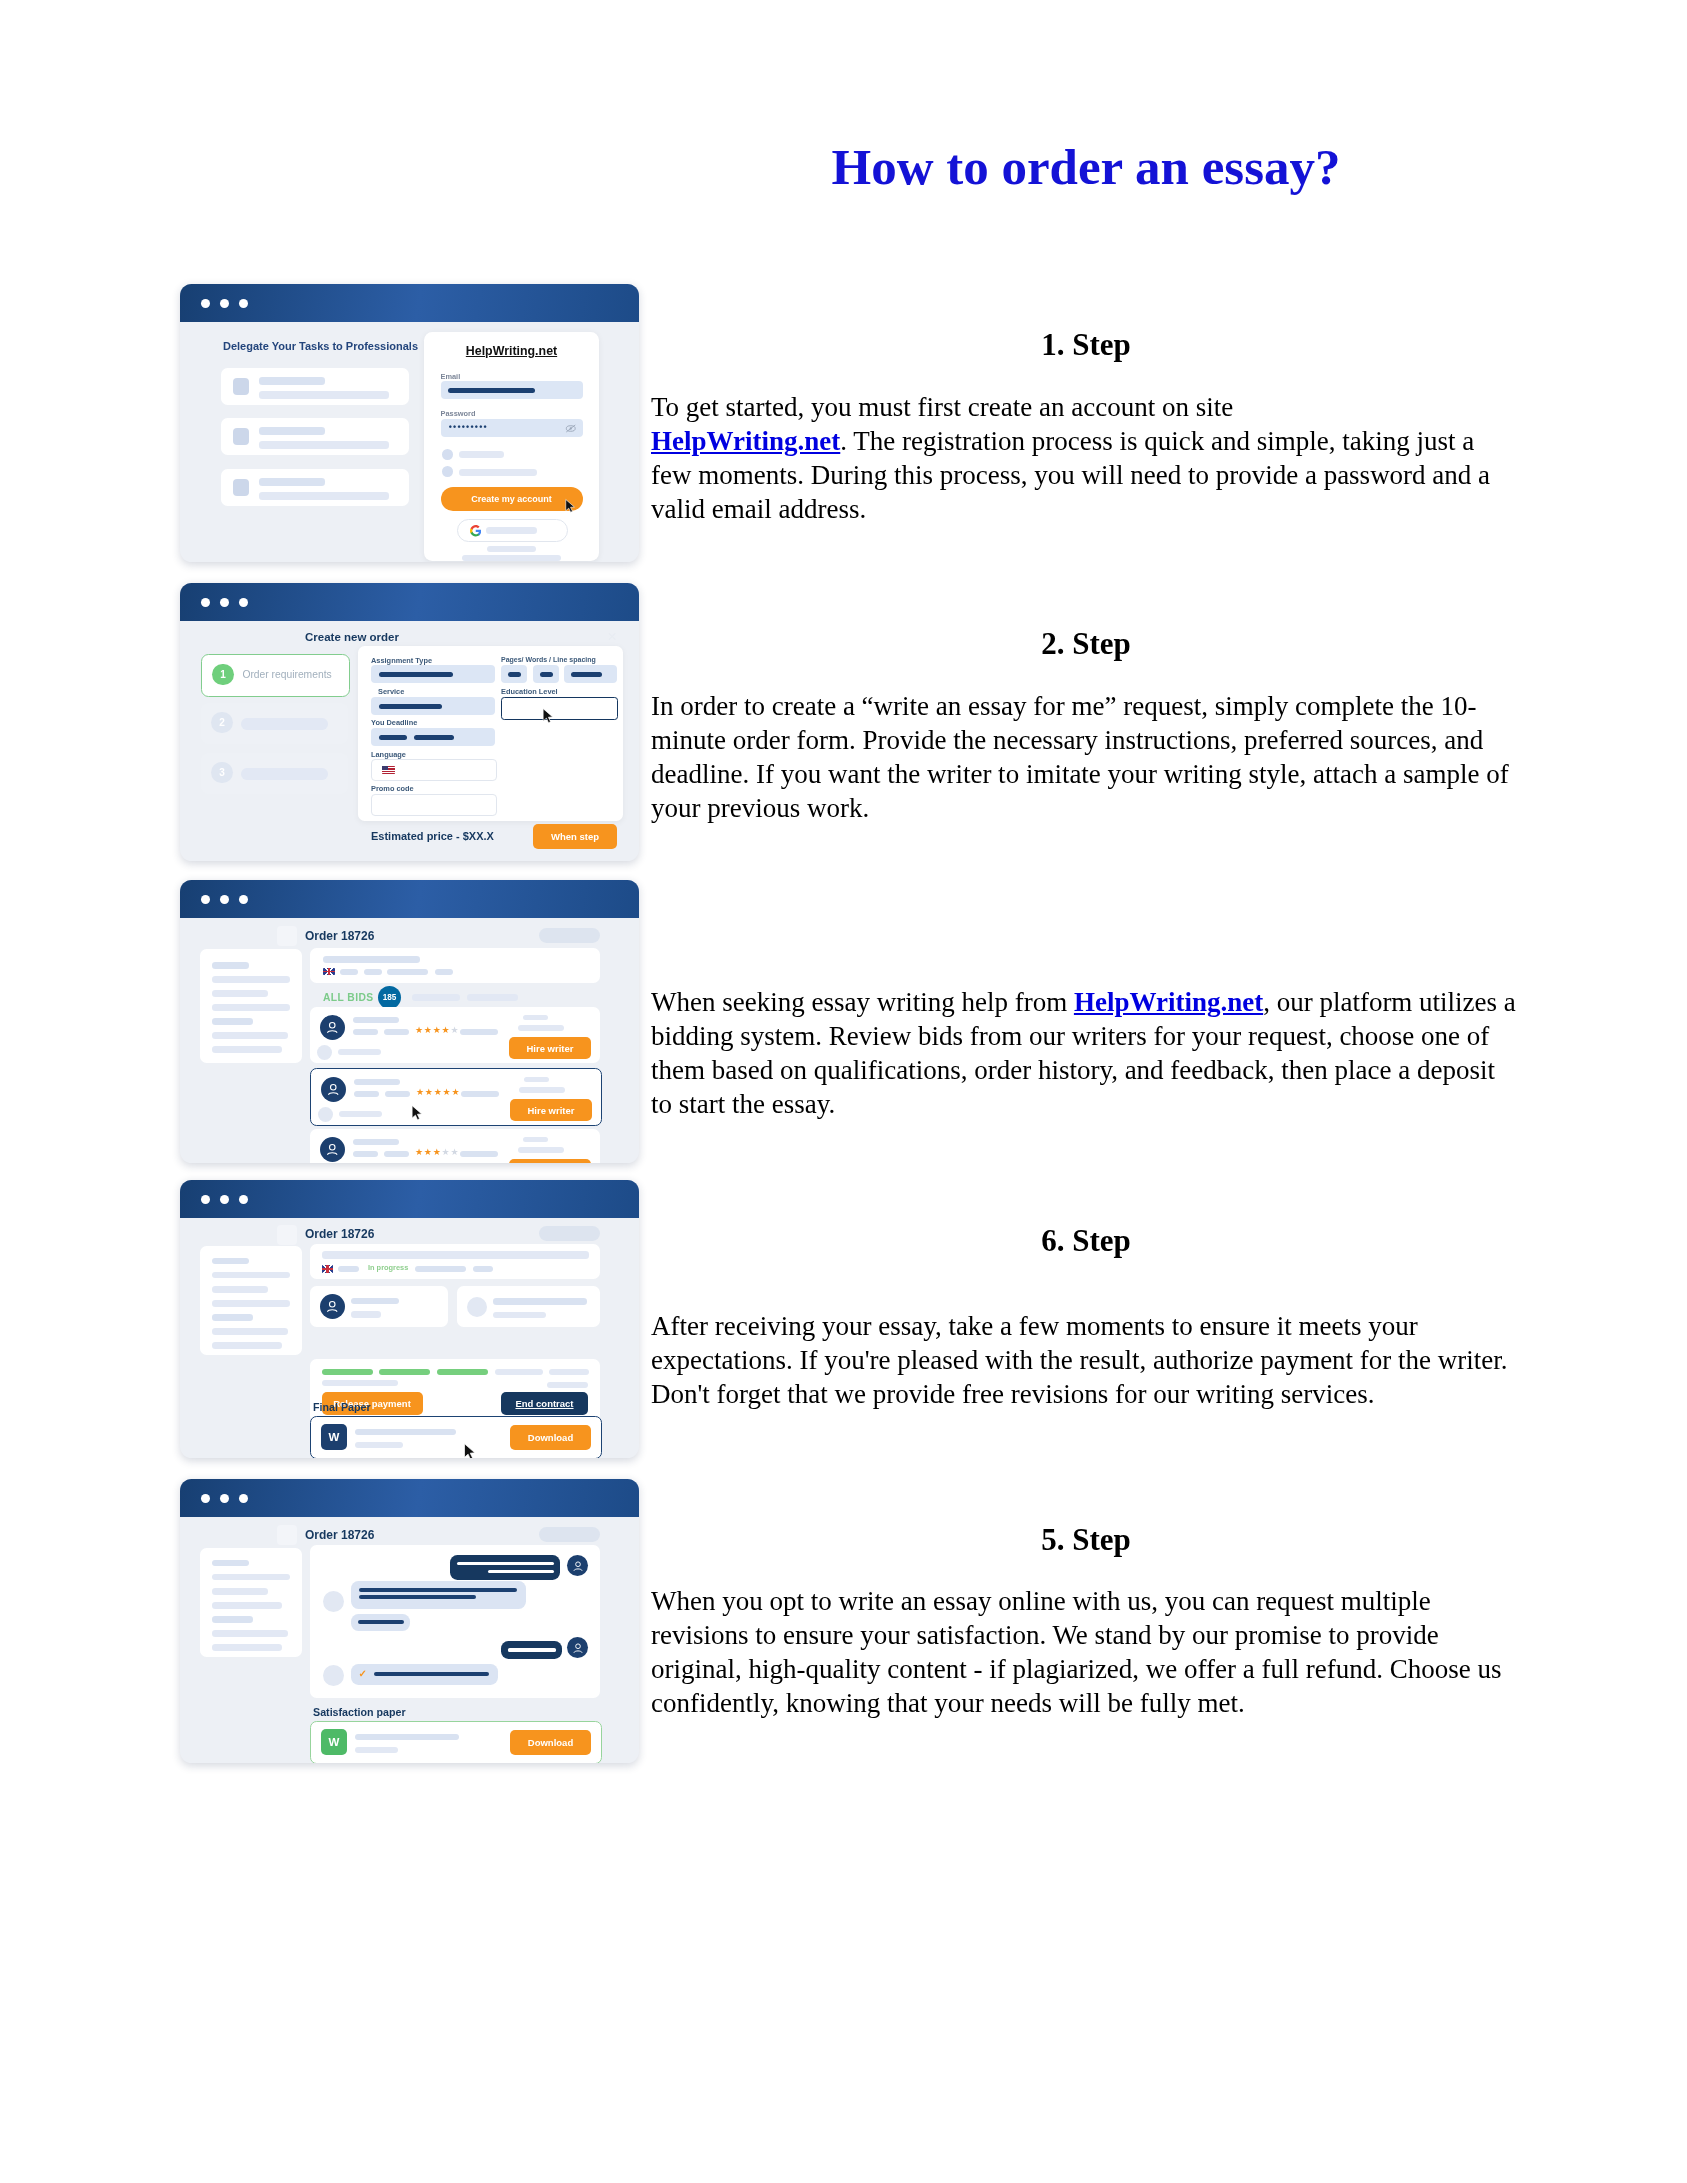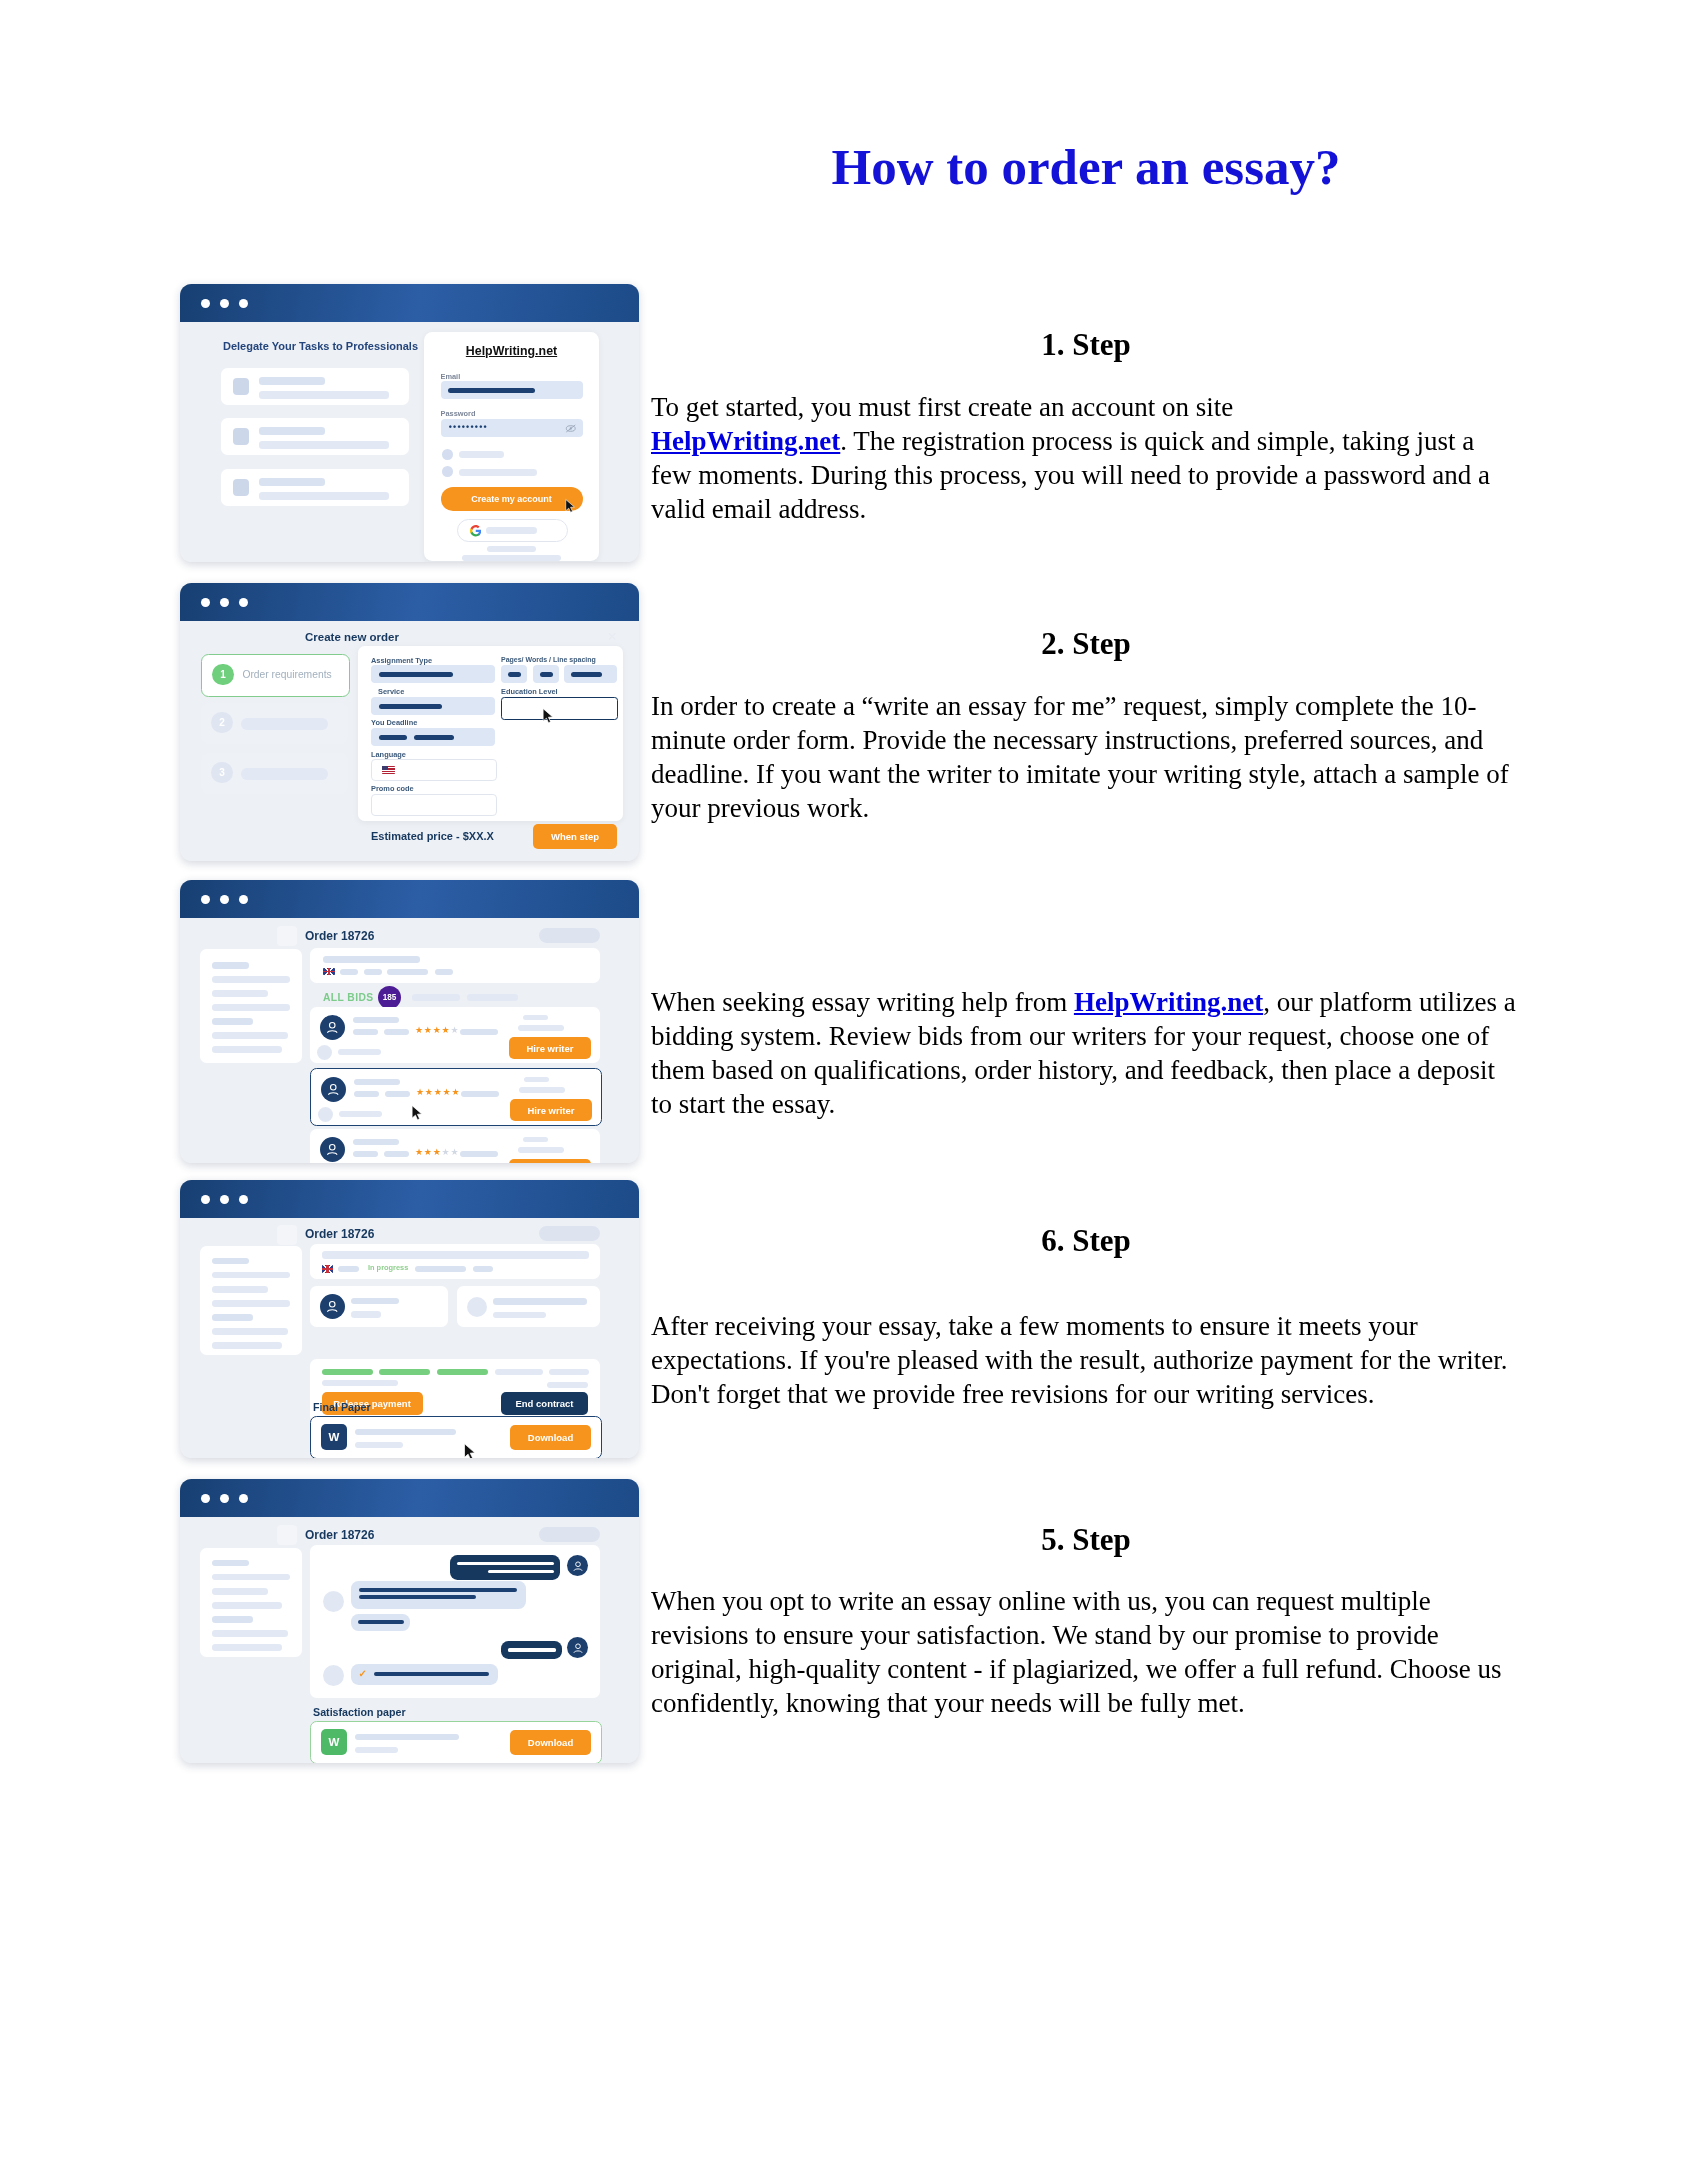--- a/index.html
+++ b/index.html
@@ -212,21 +212,21 @@
       </div>
       <div class="card" style="left:130px;top:30px;width:290px;height:35px;">
         <div class="bar" style="left:13px;top:8.2px;width:97px;"></div>
         <span class="flag-uk" style="left:13px;top:20px;"></span>
         <div class="bar" style="left:30px;top:21.4px;width:18px;height:5.8px;"></div>
         <div class="bar" style="left:54px;top:21.4px;width:18px;height:5.8px;"></div>
         <div class="bar" style="left:77px;top:21.4px;width:41px;height:5.8px;"></div>
         <div class="bar" style="left:125px;top:21.4px;width:18px;height:5.8px;"></div>
       </div>
       <div style="position:absolute;left:143px;top:74px;font-size:10.3px;font-weight:bold;color:#7ccb8a;letter-spacing:0.4px;">ALL BIDS</div>
-      <div style="position:absolute;left:198px;top:68px;width:23px;height:23px;border-radius:50%;background:#4c1d95;display:flex;align-items:center;justify-content:center;color:#fff;font-weight:bold;font-size:8.2px;">185</div>
+      <div style="position:absolute;left:198px;top:68px;width:23px;height:23px;border-radius:50%;background:#0369a1;display:flex;align-items:center;justify-content:center;color:#fff;font-weight:bold;font-size:8.2px;">185</div>
       <div class="bar lt" style="left:232px;top:76px;width:48px;height:7.4px;"></div>
       <div class="bar lt" style="left:287px;top:76px;width:51px;height:7.4px;"></div>
 
       <div class="card" style="left:130px;top:89px;width:290px;height:56px;">
         <div class="avatar" style="left:10px;top:8.2px;width:25px;height:25px;">
           <svg width="16.5" height="16.5" viewBox="0 0 24 24">
             <circle cx="12" cy="9" r="4" fill="none" stroke="#fff" stroke-width="1.6"></circle>
             <path d="M5 20c1.5-4 12.5-4 14 0" fill="none" stroke="#fff" stroke-width="1.6"></path>
           </svg>
         </div>
@@ -327,21 +327,21 @@
       </div>
       <div class="card" style="left:130px;top:115px;width:290px;height:63px;margin-top:26px;">
         <div class="bar gr" style="left:11.5px;top:10px;width:51px;"></div>
         <div class="bar gr" style="left:69px;top:10px;width:51px;"></div>
         <div class="bar gr" style="left:127px;top:10px;width:51px;"></div>
         <div class="bar lt" style="left:185px;top:10px;width:48px;height:5.8px;"></div>
         <div class="bar lt" style="left:239px;top:10px;width:40px;height:5.8px;"></div>
         <div class="bar lt" style="left:11.5px;top:21.4px;width:76px;height:5.8px;"></div>
         <div class="bar lt" style="left:237px;top:23px;width:41px;height:5.8px;"></div>
         <div class="btn-orange" style="left:11.5px;top:33px;width:101px;height:23px;font-size:9.5px;">Release payment</div>
-        <div class="btn-navy" style="left:191px;top:33px;width:87px;height:23px;font-size:9.5px;">End contract</div>
+        <div class="btn-navy" style="left:191px;top:33px;width:87px;height:23px;font-size:9.5px;text-decoration:underline;">End contract</div>
       </div>
       <div class="win-title" style="left:133px;top:183px;font-size:10.7px;">Final Paper</div>
       <div class="card" style="left:130px;top:198px;width:290px;height:41px;border:1.2px solid #1d4373;">
         <div class="doc-ic" style="left:10px;top:7.4px;width:26px;height:26px;background:#1c3f6e;">
           <span>W</span>
         </div>
         <div class="bar" style="left:44px;top:11.5px;width:101px;"></div>
         <div class="bar lt" style="left:44px;top:25px;width:48px;height:5.8px;"></div>
         <div class="btn-orange" style="left:199px;top:8.2px;width:81px;height:25px;font-size:9.5px;">Download</div>
       </div>

